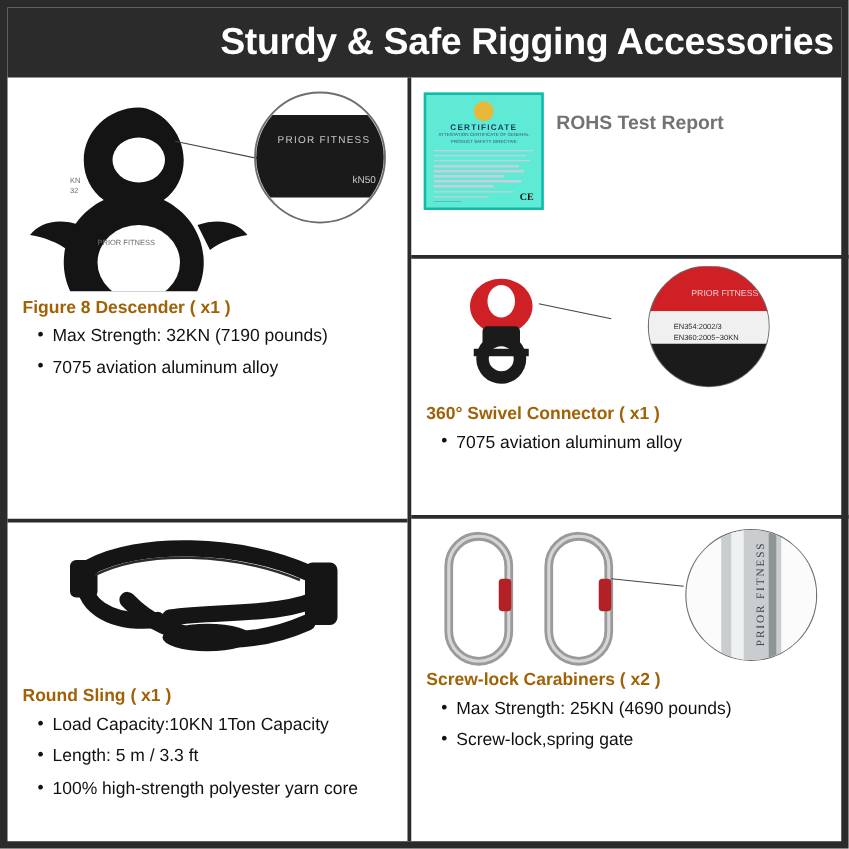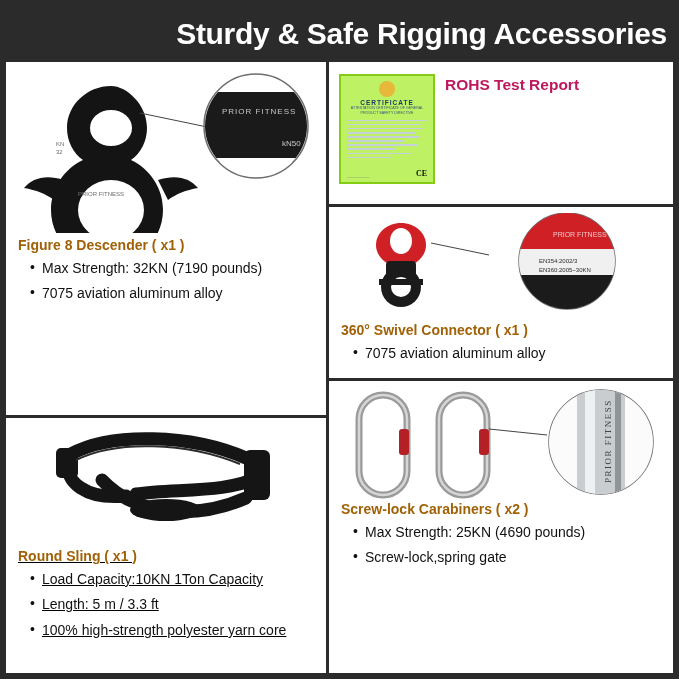--- a/index.html
+++ b/index.html
@@ -58,23 +58,23 @@
   .cell {
     position: relative;
     box-sizing: border-box;
     padding: 6px 10px 4px 10px;
     overflow: hidden;
   }
   .divider-h {
     border-bottom: 3px solid #2b2b2b;
   }
   .cell-fig8 { height: 356px; }
-  .cell-sling { height: 255px; text-decoration: underline; }
+  .cell-sling { height: 255px; }
   .cell-rohs { height: 145px; display: flex; gap: 10px; padding-top: 12px;}
-  .cell-swivel { height: 174px; }
+  .cell-swivel { height: 208px; }
   .cell-carab { height: 258px; }
 
   .prod-title {
     font-size: 14px;
     font-weight: bold;
     color: #a16207;
     margin: 4px 0 6px 2px;
   }
   ul.bullets {
     margin: 0;
@@ -103,23 +103,23 @@
     position: relative;
     width: 100%;
   }
   .fig8-img { height: 165px; }
   .sling-img { height: 120px; }
   .swivel-img { height: 105px; }
   .carab-img { height: 110px; }
   
   .cert {
     width: 96px;
-    height: 110px;
-    border: 2px solid #84cc16;
-    background: #bef264;
+    height: 94px;
+    border: 2px solid #14b8a6;
+    background: #5eead4;
     box-sizing: border-box;
     padding: 5px 6px;
     flex: 0 0 auto;
     position: relative;
   }
   .cert-seal {
     width: 16px; height: 16px;
     border-radius: 50%;
     background: #e7b83a;
     margin: 0 auto 2px auto;
@@ -157,21 +157,22 @@
     font-size: 8px;
     font-weight: bold;
     color: #111;
     font-family: "Liberation Serif", serif;
   }
   .rohs-text { flex: 1; padding-top: 2px; }
   .rohs-title {
     font-size: 15.5px;
     font-weight: bold;
     margin-bottom: 4px;
-    color: #be185d;
+    color: #737373;
+    margin-top: 14px;
   }
   .rohs-body {
     font-size: 14px;
     color: #111;
     line-height: 1.34;
   }
 </style>
 </head>
 <body>
 

